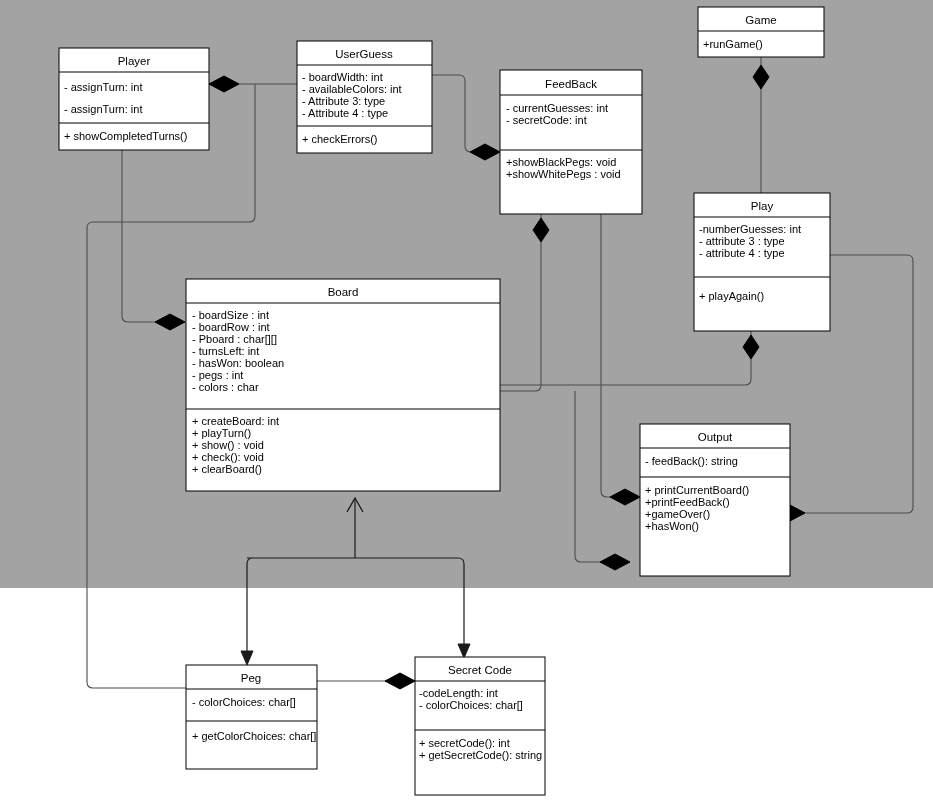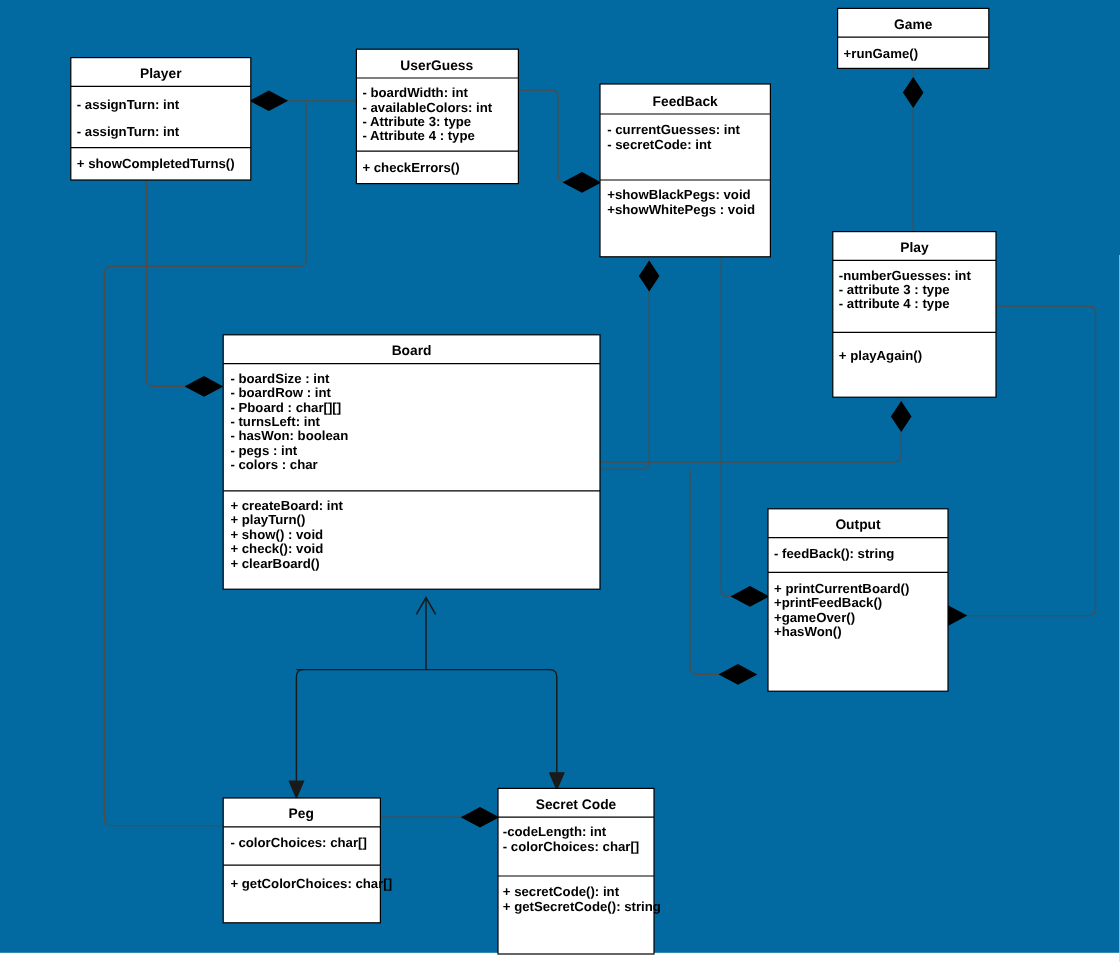--- a/index.html
+++ b/index.html
@@ -10,23 +10,22 @@
   }
   body {
     width: 933px;
     height: 802px;
     overflow: hidden;
     font-family: "Liberation Sans", sans-serif;
   }
   #diagram-canvas {
     position: relative;
     width: 933px;
-    height: 794px;
-    background: #0369a1;
-    font-weight: bold;
+    height: 588px;
+    background: #a3a3a3;
   }
   svg.diagram-svg {
     position: absolute;
     top: 0;
     left: 0;
     width: 933px;
     height: 802px;
   }
   .class-box-rect {
     fill: #ffffff;

